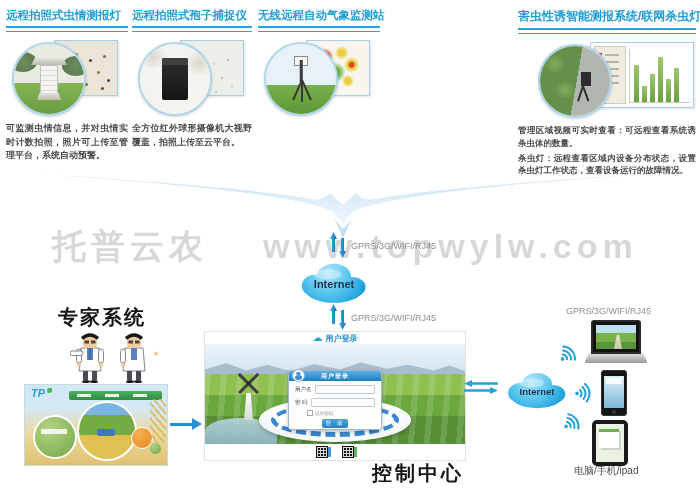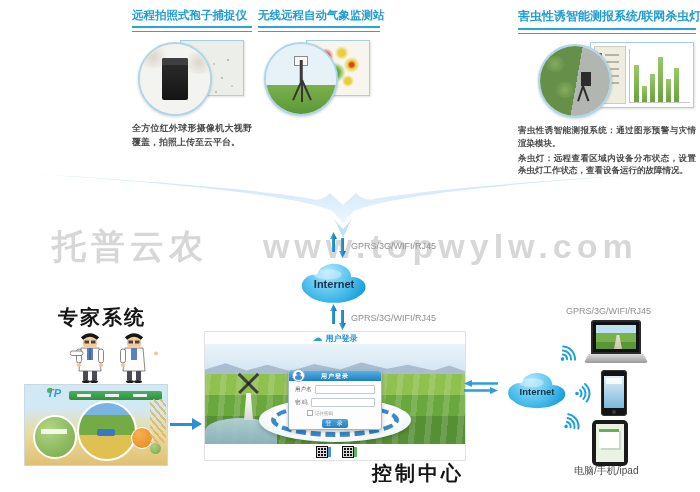--- a/index.html
+++ b/index.html
@@ -106,21 +106,21 @@
   .cloud-right{left:503px;top:368px;width:68px;height:43px;}
   .cloud-label{position:absolute;inset:0;display:flex;align-items:center;justify-content:center;
                color:#16324a;font-weight:bold;}
   .cloud-main .cloud-label{font-size:11px;padding-top:4px;}
   .cloud-right .cloud-label{font-size:9.5px;padding-top:4px;}
   
   .expert-title{position:absolute;left:58px;top:304px;font-size:20px;font-weight:bold;color:#151515;letter-spacing:2px;z-index:3;}
   .experts{position:absolute;left:70px;top:332px;z-index:3;}
   .site{position:absolute;left:24px;top:384px;width:142px;height:80px;border:1px solid #c9d9e1;
         background:linear-gradient(#d2e9f5 0 28%,#ecd99c 62%,#dfc173 100%);overflow:hidden;z-index:3;}
-  .site-logo{position:absolute;top:2px;left:6px;font-size:11px;font-weight:bold;font-style:italic;color:#2a9fd8;margin-left:16px;}
+  .site-logo{position:absolute;top:2px;left:6px;font-size:11px;font-weight:bold;font-style:italic;color:#2a9fd8;}
   .site-leaf{position:absolute;top:3px;left:22px;width:5px;height:5px;background:#4cb05c;border-radius:50% 0 50% 50%;}
   .site-nav{position:absolute;top:6px;left:44px;right:5px;height:9px;border-radius:2px;
             background:linear-gradient(#4cb05c,#2f8f42);}
   .site-nav i{position:absolute;top:3px;width:14px;height:3px;background:rgba(255,255,255,.9);}
   .site-c1{position:absolute;left:8px;top:30px;width:40px;height:40px;border-radius:50%;border:2px solid #fff;
            background:radial-gradient(circle at 35% 30%,#b2d486,#74a843);}
   .site-c1 b{position:absolute;left:6px;top:12px;width:26px;height:5px;background:rgba(255,255,255,.85);}
   .site-c2{position:absolute;left:52px;top:16px;width:56px;height:56px;border-radius:50%;border:2px solid #fff;
            background:linear-gradient(#7ab4e0 0 22%,#74ab45 22% 58%,#e0c050 58%);overflow:hidden;}
   .site-c2 b{position:absolute;left:18px;top:26px;width:18px;height:7px;background:#3a78c0;border-radius:2px;}
@@ -232,20 +232,39 @@
           <stop offset="1" stop-color="#0a6aab"></stop>
       </linearGradient>
       <radialGradient id="cg" gradientUnits="userSpaceOnUse" cx="50" cy="22" r="70">
         <stop offset="0" stop-color="#aee6fa"></stop>
           <stop offset="0.55" stop-color="#4fc0ec"></stop>
         <stop offset="1" stop-color="#0f97d6"></stop>
       </radialGradient>
     </defs>
   </svg>
 
+  <div class="col col-a">
+    <div class="col-title">远程拍照式虫情测报灯</div>
+    <div class="col-rule"></div>
+    <div class="fig">
+      <div class="callout" style="background:#eae5d8;">
+        <i class="spots-insects"></i>
+      </div>
+      <div class="circle">
+        <div class="c1-sky"></div>
+        <div class="c1-tree" style="left:-5px;top:8px;"></div>
+        <div class="c1-tree" style="right:-6px;top:12px;"></div>
+        <div class="c1-grass"></div>
+        <div class="lamp-cap"></div>
+        <div class="lamp-body"></div>
+        <div class="lamp-base"></div>
+      </div>
+    </div>
+    <div class="desc">可监测虫情信息，并对虫情实时计数拍照，照片可上传至管理平台，系统自动预警。</div>
+  </div>
 
   <div class="col col-b">
     <div class="col-title">远程拍照式孢子捕捉仪</div>
     <div class="col-rule"></div>
     <div class="fig">
       <div class="callout" style="background:#eceee9;">
         <i class="spots-spores"></i>
       </div>
       <div class="circle">
         <div class="c2-bg"></div>
@@ -296,21 +315,21 @@
       <div class="circle" style="left:20px;">
         <div class="c5-left"></div>
         <div class="c5-blob" style="left:4px;top:10px;"></div>
         <div class="c5-blob" style="left:14px;top:36px;"></div>
         <div class="c5-dev"></div>
         <div class="c5-leg" style="transform:rotate(-20deg);"></div>
         <div class="c5-leg" style="transform:rotate(18deg);"></div>
       </div>
     </div>
     <div class="desc">
-      <p>害虫性诱智能测报系统：通过图形预警与灾情渲染模块。</p>
+      <p>管理区域视频可实时查看：可远程查看系统诱杀虫体的数量。</p>
       <p>杀虫灯：远程查看区域内设备分布状态，设置杀虫灯工作状态，查看设备运行的故障情况。</p>
     </div>
   </div>
 
   <svg class="swoosh" width="700" height="80" viewBox="0 0 700 80">
     <path d="M8,6 C175,17 295,29 332,45 C336,49 340,53 343,58 C346,53 350,49 354,45
              C391,29 511,17 678,6 C540,15 430,23 374,33 C366,35 360,31 356,27
              C352,31 347,35 343,39 C339,35 334,31 330,27 C326,31 320,35 312,33
              C256,23 146,15 8,6 Z" fill="url(#swg)"></path>
     <path d="M334,52 L343,72 L352,52 C349,57 346,60 343,63 C340,60 337,57 334,52 Z" fill="#c3dff3"></path>

